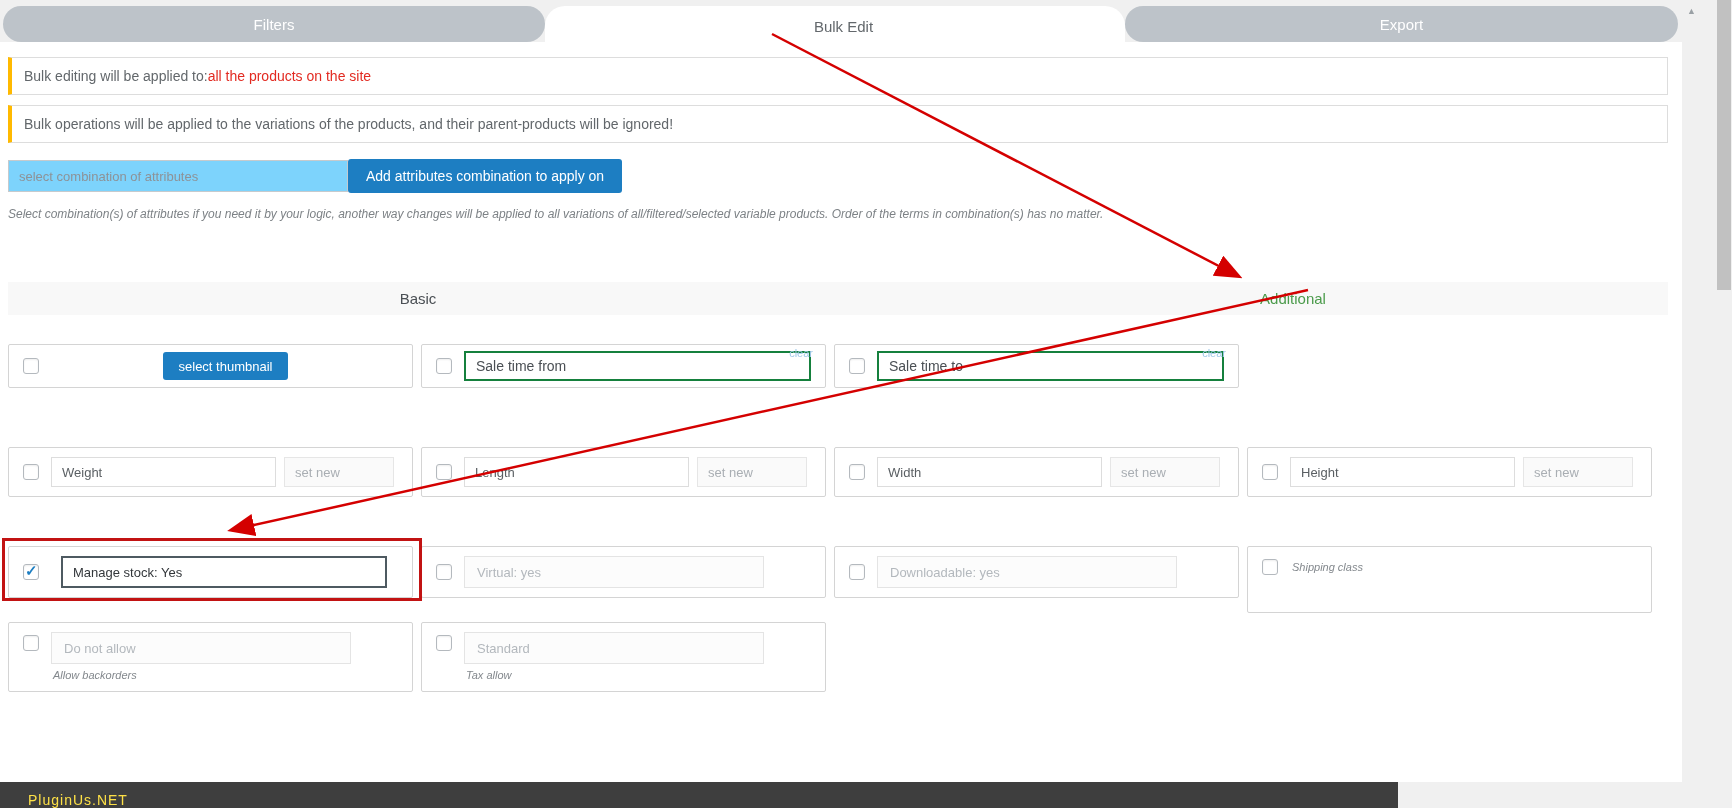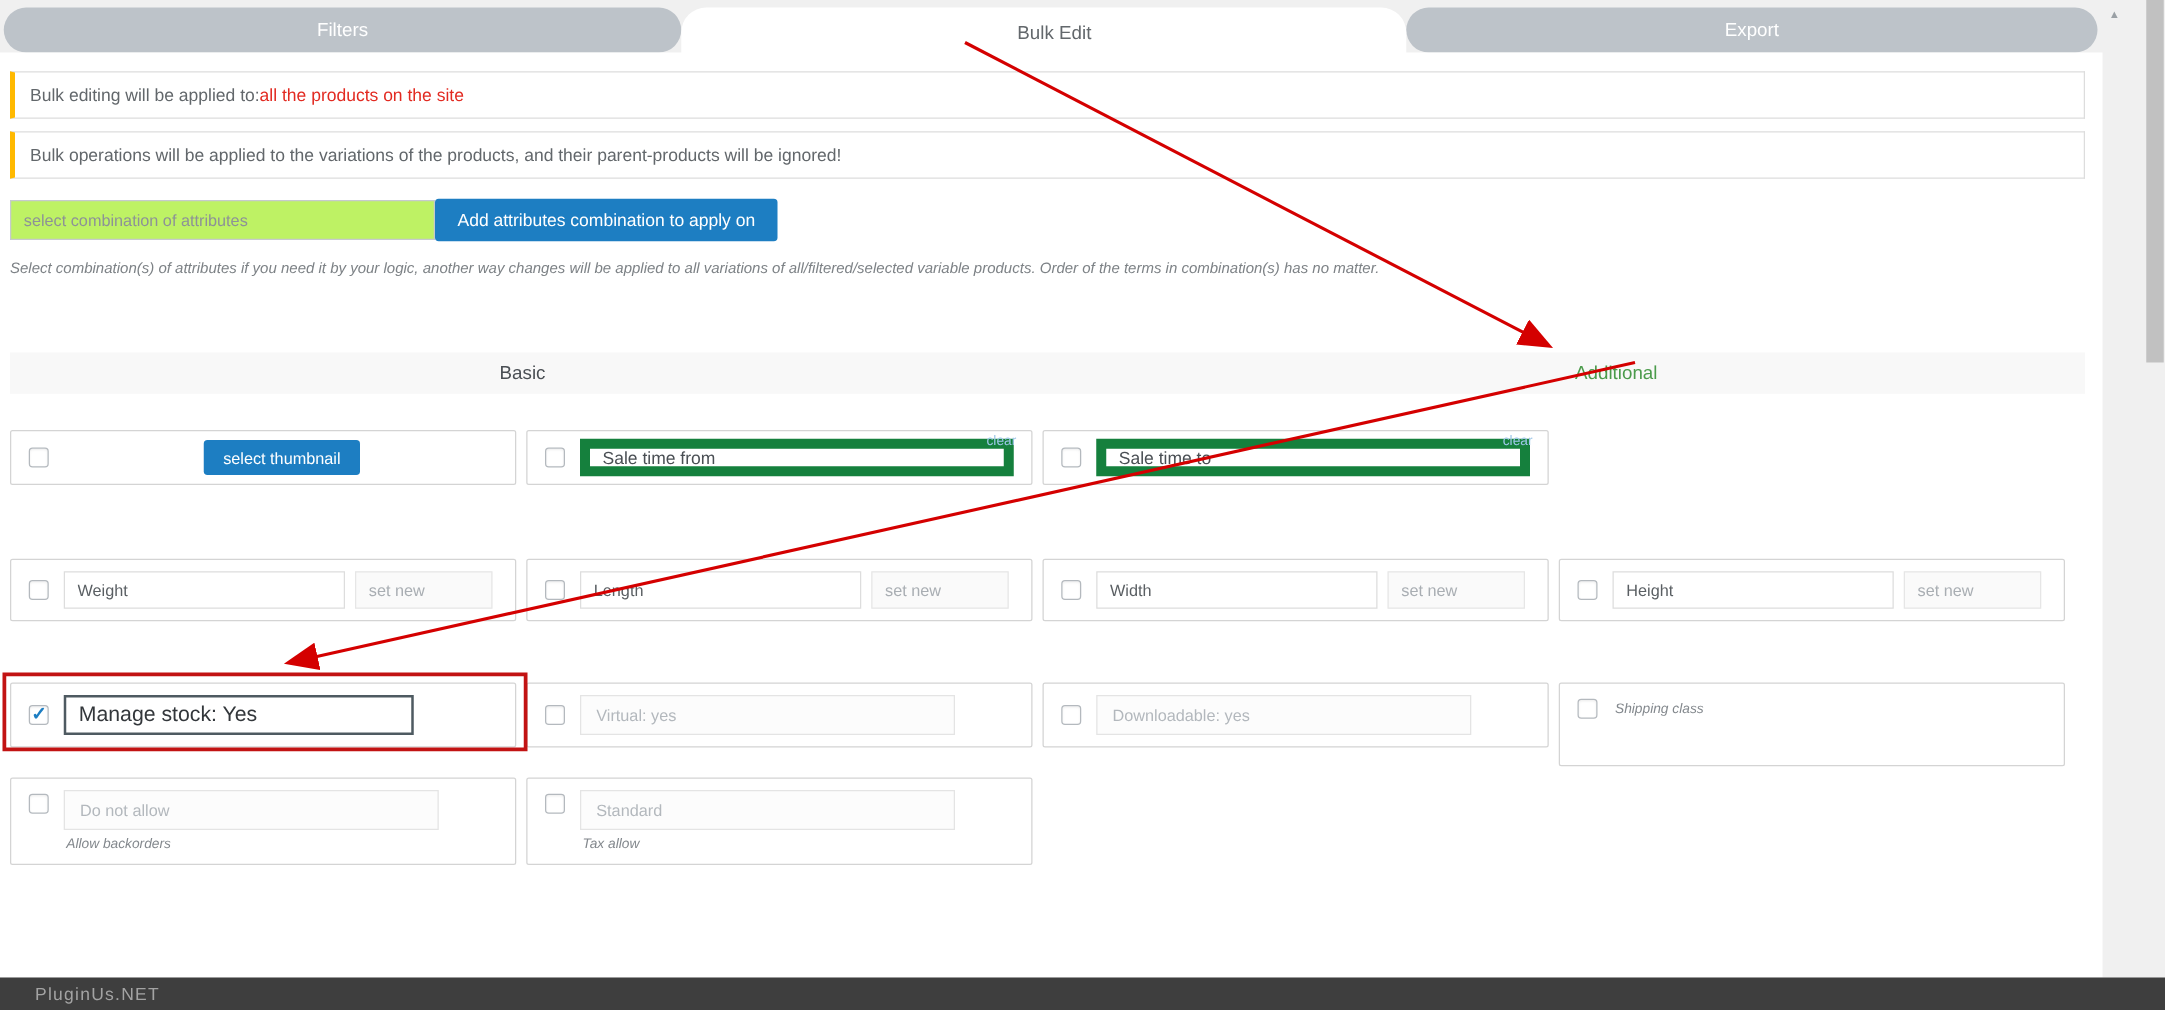--- a/index.html
+++ b/index.html
@@ -26,21 +26,21 @@
 
   
   .notice { position:absolute; left:8px; width:1660px; height:38px; background:#fff;
             border:1px solid #dddddd; border-left:4px solid var(--warning_yellow);
             display:flex; align-items:center; padding-left:12px; font-size:14px; color:#62676b; }
   .notice .red { color:var(--alert_red); white-space:pre; }
   .notice1 { top:57px; } .notice2 { top:105px; }
 
   
   .attr-input { position:absolute; left:8px; top:160px; width:340px; height:32px;
-    border:1px solid #c6cacd; background:#bef264; font-size:13px; color:#555; padding:0 10px;
+    border:1px solid #c6cacd; background:#7dd3fc; font-size:13px; color:#555; padding:0 10px;
     font-family:"Liberation Sans", sans-serif; }
   .attr-input::placeholder { color:#8d9297; opacity:1; }
   .attr-btn { position:absolute; left:348px; top:159px; height:34px; padding:0 18px;
     background:var(--accent_blue); color:#fff; border:none; border-radius:3px;
     font-size:14px; cursor:pointer; font-family:"Liberation Sans", sans-serif; }
   .attr-note { position:absolute; left:8px; top:207px; width:1560px;
     font-size:12px; font-style:italic; color:#7d8286; }
 
   
   .section-bar { position:absolute; left:8px; top:282px; width:1660px; height:33px; background:#f8f8f8; }
@@ -55,49 +55,49 @@
           display:flex; align-items:center; padding-left:14px; }
   .h44 { height:44px; } .h50 { height:50px; } .h52 { height:52px; } .h58 { height:70px; } .h67 { height:67px; }
 
   .cb { width:16px; height:16px; min-width:16px; border:1px solid #b4b9be; border-radius:3px; background:#fff;
         position:relative; cursor:pointer; box-shadow:inset 0 1px 2px rgba(0,0,0,.07); }
   .cb .check { position:absolute; left:1px; top:-3px; font-size:15px; font-weight:bold; color:var(--accent_blue); }
 
   .thumb-btn { margin:0 auto; background:var(--accent_blue); color:#fff; border:none; border-radius:3px;
         height:28px; padding:0 16px; font-size:13px; cursor:pointer; font-family:"Liberation Sans", sans-serif; }
 
-  .date-input { flex:1; margin-left:12px; margin-right:14px; height:30px; border:8px solid #15803d;
+  .date-input { flex:1; margin-left:12px; margin-right:14px; height:30px; border:2px solid #15803d;
         font-size:14px; color:#4a4f54; padding:0 10px; font-family:"Liberation Sans", sans-serif; background:#fff; }
   .clear-link { position:absolute; top:2px; right:12px; font-size:11px; color:#9ec7e8; cursor:pointer; z-index:2; }
 
   .dim-input { width:225px; margin-left:12px; height:30px; border:1px solid #dddddd; font-size:13px;
         color:#5a5f63; padding:0 10px; background:#fff; font-family:"Liberation Sans", sans-serif; }
   .setnew-input { width:110px; margin-left:8px; height:30px; border:1px solid #e6e6e6; background:#fafafa;
         font-size:13px; padding:0 10px; font-family:"Liberation Sans", sans-serif; }
   .setnew-input::placeholder { color:#a9aeb3; opacity:1; }
 
   .dis-input { width:300px; margin-left:12px; height:32px; border:1px solid #e4e4e4; background:#fcfcfc;
         font-size:13px; padding:0 12px; font-family:"Liberation Sans", sans-serif; }
   .dis-input::placeholder { color:#b3b8bd; opacity:1; }
 
-  .stock-input { width:280px; margin-left:12px; height:32px; border:2px solid #4e5a61; font-size:17px;
+  .stock-input { width:326px; margin-left:22px; height:32px; border:2px solid #4e5a61; font-size:13px;
         color:#33373b; padding:0 10px; background:#fff; font-family:"Liberation Sans", sans-serif; }
 
   .col { display:flex; flex-direction:column; }
   .sub-label { margin:5px 0 0 14px; font-size:11px; font-style:italic; color:#83888d; }
   .pad-top { align-items:flex-start; padding-top:9px; }
   .pad-top .cb { margin-top:3px; }
 
   .highlight-box { position:absolute; left:2px; top:538px; width:420px; height:63px;
         border:3px solid #c21313; pointer-events:none; z-index:5; }
 
   .arrows { position:absolute; left:0; top:0; width:1732px; height:808px; pointer-events:none; z-index:6; }
 
-  .footer { position:absolute; left:0; top:782px; width:1732px; height:26px; background:#3e3e3e;
-        display:flex; align-items:center; padding-left:28px; color:#a3a3a3; font-size:14px; letter-spacing:1px; }
+  .footer { position:absolute; left:0; top:782px; width:1398px; height:26px; background:#3e3e3e;
+        display:flex; align-items:flex-end; padding-left:28px; color:#fde047; font-size:14px; letter-spacing:1px; }
 </style>
 </head>
 <body>
 
 <div class="page">
 
   <div class="tab gray tab-filters">
     <span>Filters</span>
   </div>
   <div class="tab active tab-bulk">

